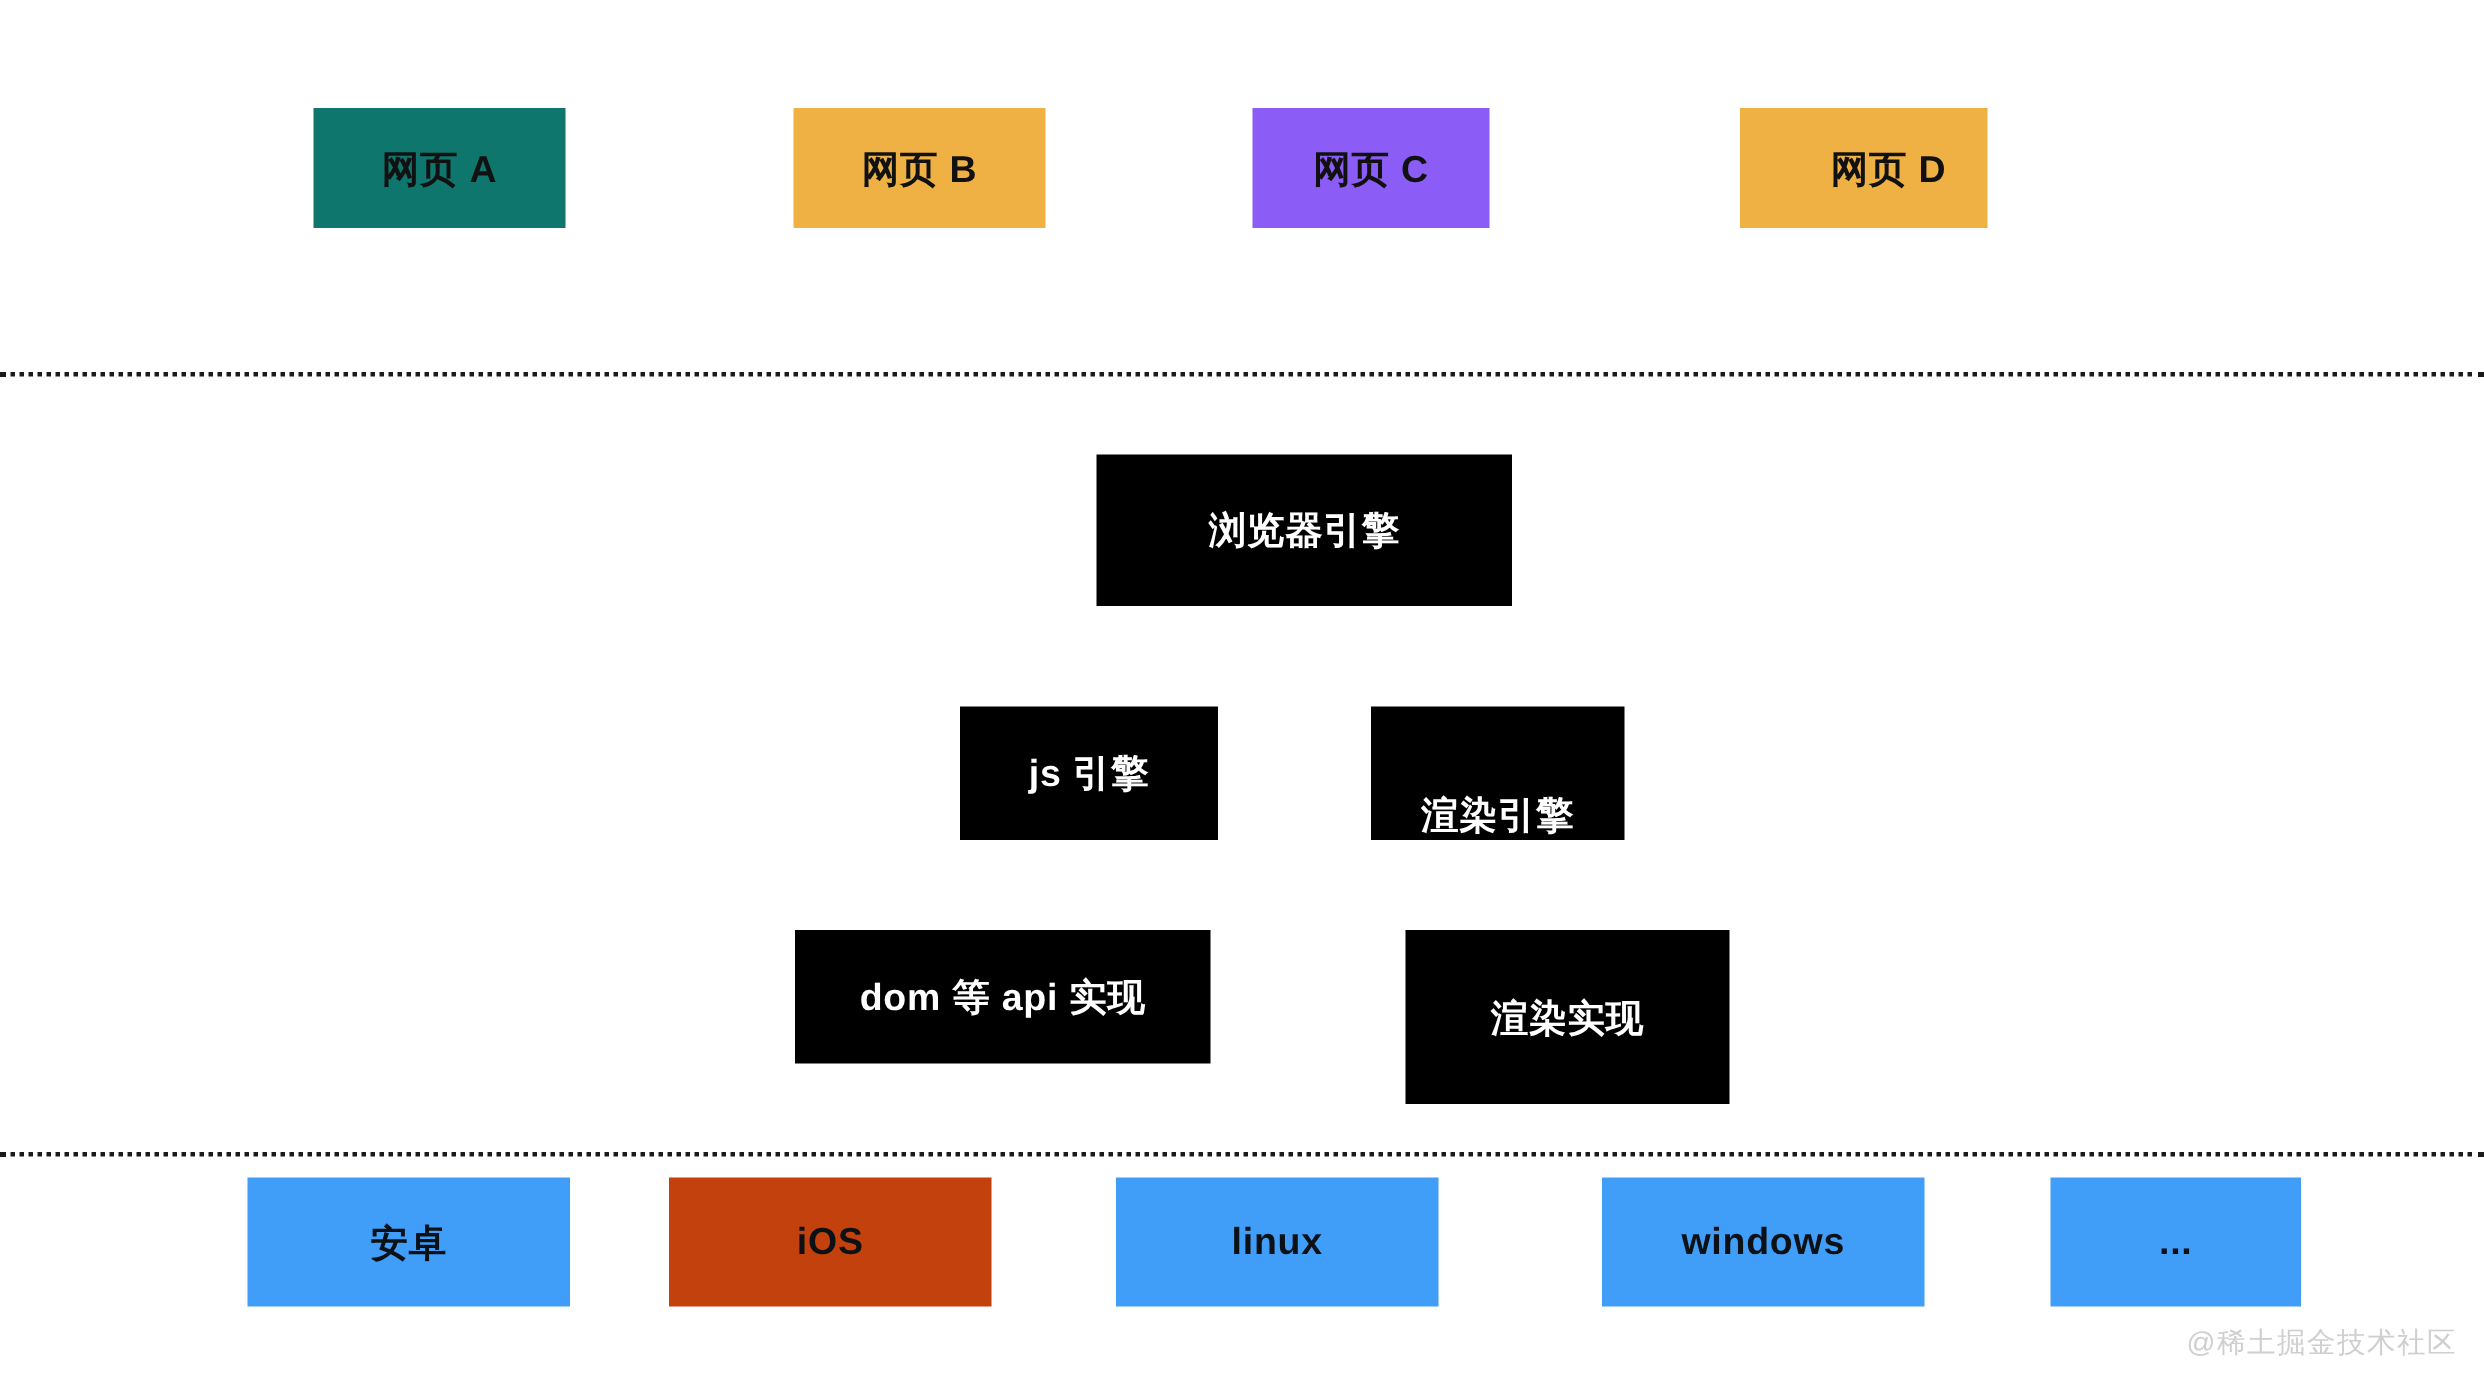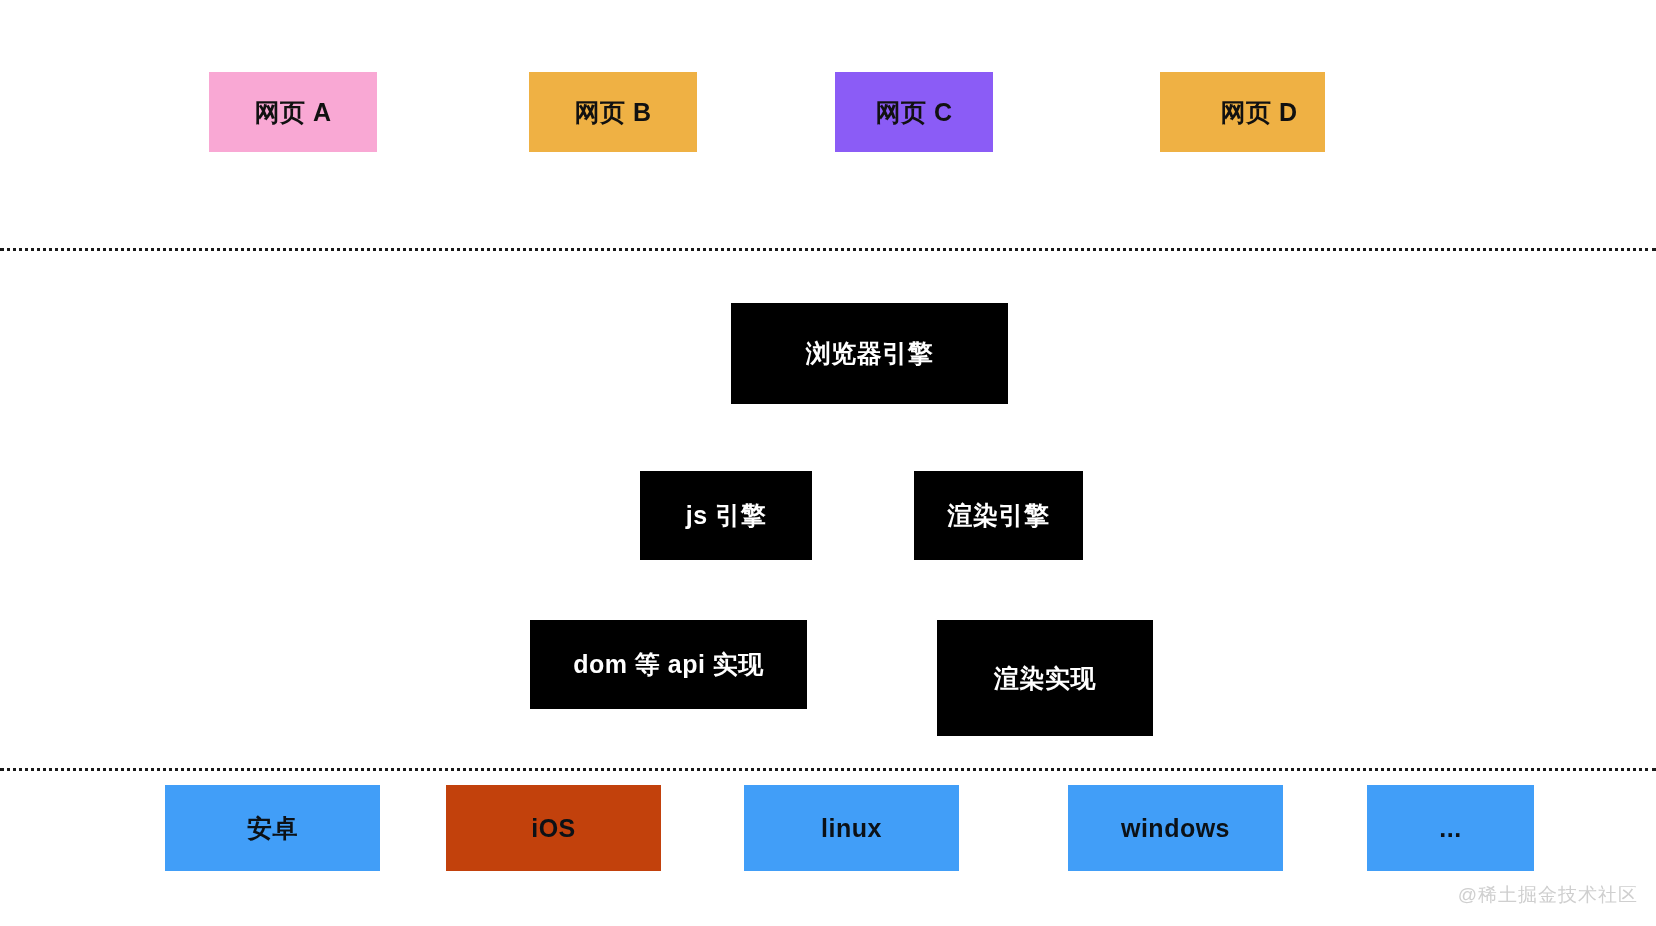--- a/index.html
+++ b/index.html
@@ -73,42 +73,42 @@
     letter-spacing: 1px;
     white-space: nowrap;
     user-select: none;
   }
 </style>
 </head>
 <body style="background: rgb(255, 255, 255);">
 
 <div class="stage">
 
-  <div class="node node-page" style="left: 209px; top: 72px; width: 168px; height: 80px; background: #f9a8d4;">
+  <div class="node node-page" style="left: 209px; top: 72px; width: 168px; height: 80px; background: #0f766e;">
     <span>网页 A</span>
   </div>
   <div class="node node-page" style="left: 529px; top: 72px; width: 168px; height: 80px; background: rgb(239, 177, 68);">
     <span>网页 B</span>
   </div>
   <div class="node node-page" style="left: 835px; top: 72px; width: 158px; height: 80px; background: #8b5cf6;">
     <span>网页 C</span>
   </div>
   <div class="node node-page" style="left: 1160px; top: 72px; width: 165px; height: 80px; background: rgb(239, 177, 68); padding-left: 33px;">
     <span>网页 D</span>
   </div>
 
   <div class="divider" style="top: 248px; border-top-color: rgb(26, 26, 26);"></div>
 
   <div class="node node-engine" style="left: 731px; top: 303px; width: 277px; height: 101px; background: rgb(0, 0, 0); color: rgb(255, 255, 255); text-align: right;">
     <span>浏览器引擎</span>
   </div>
   <div class="node node-engine" style="left: 640px; top: 471px; width: 172px; height: 89px; background: rgb(0, 0, 0); color: rgb(255, 255, 255);">
     <span>js 引擎</span>
   </div>
-  <div class="node node-engine" style="left: 914px; top: 471px; width: 169px; height: 89px; background: rgb(0, 0, 0); color: rgb(255, 255, 255);">
+  <div class="node node-engine" style="left: 914px; top: 471px; width: 169px; height: 89px; background: rgb(0, 0, 0); color: rgb(255, 255, 255); align-items: flex-end;">
     <span>渲染引擎</span>
   </div>
   <div class="node node-engine" style="left: 530px; top: 620px; width: 277px; height: 89px; background: rgb(0, 0, 0); color: rgb(255, 255, 255);">
     <span>dom 等 api 实现</span>
   </div>
   <div class="node node-engine" style="left: 937px; top: 620px; width: 216px; height: 116px; background: rgb(0, 0, 0); color: rgb(255, 255, 255);">
     <span>渲染实现</span>
   </div>
 
   <div class="divider" style="top: 768px; border-top-color: rgb(26, 26, 26);"></div>

